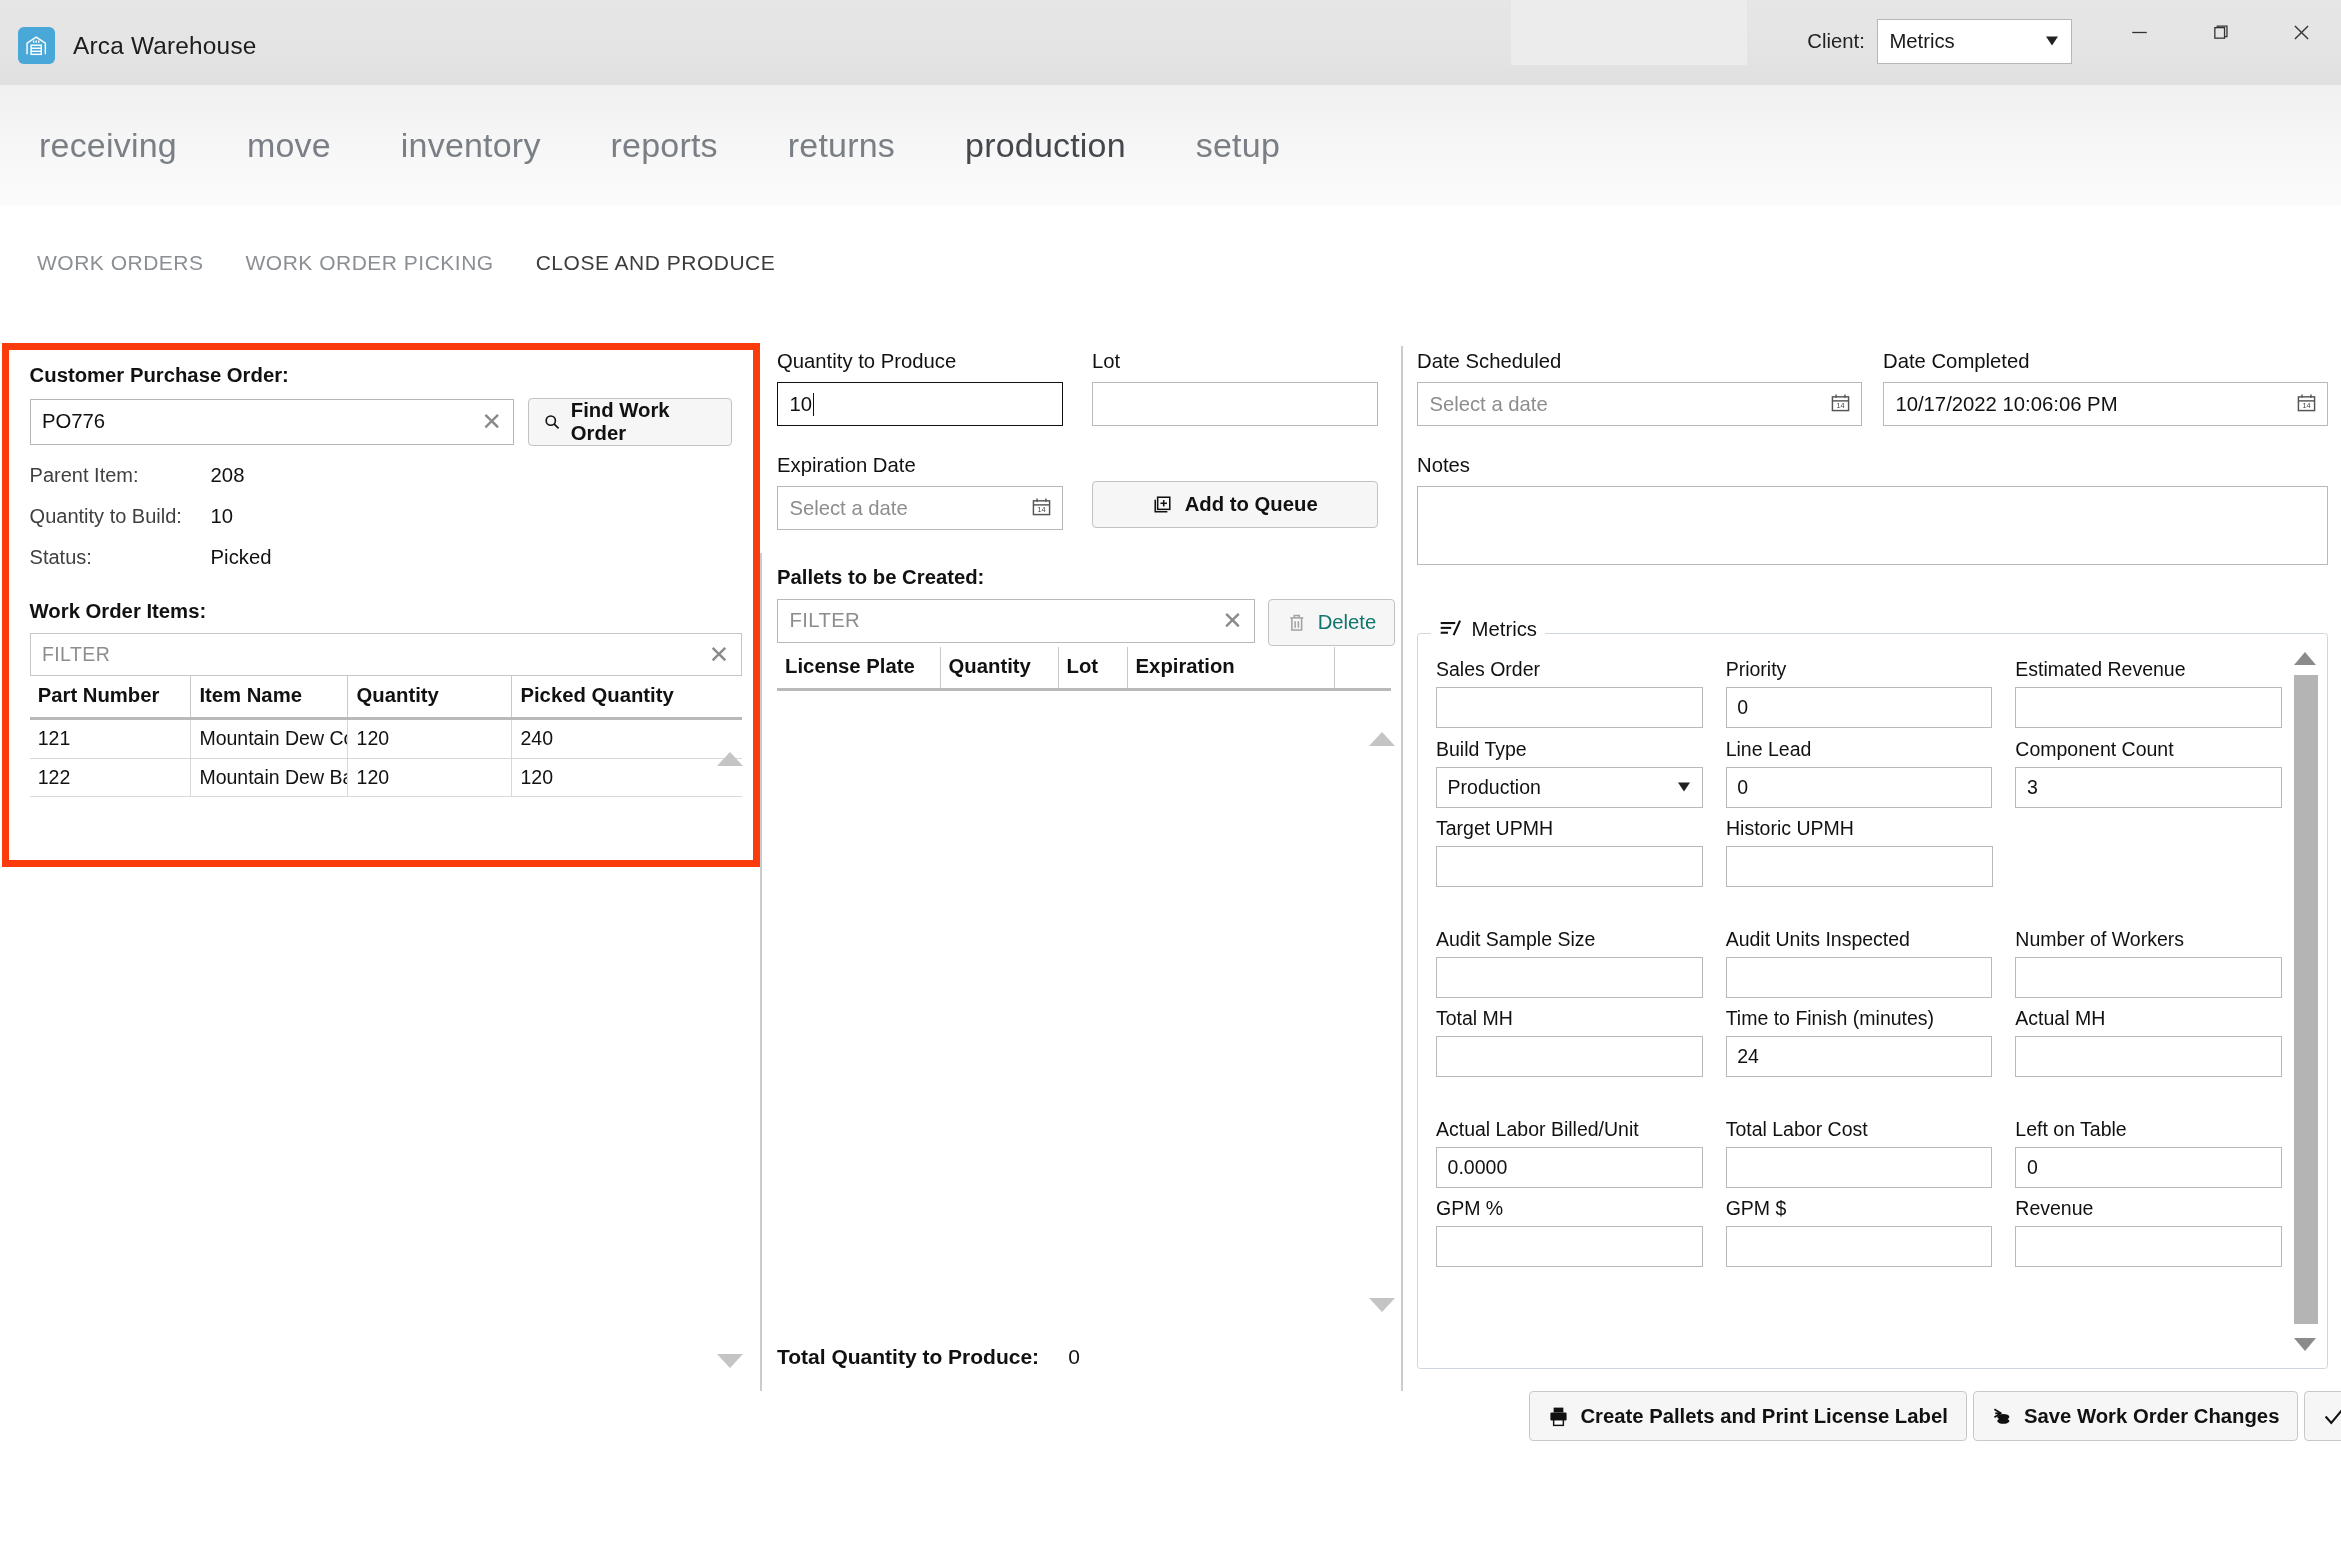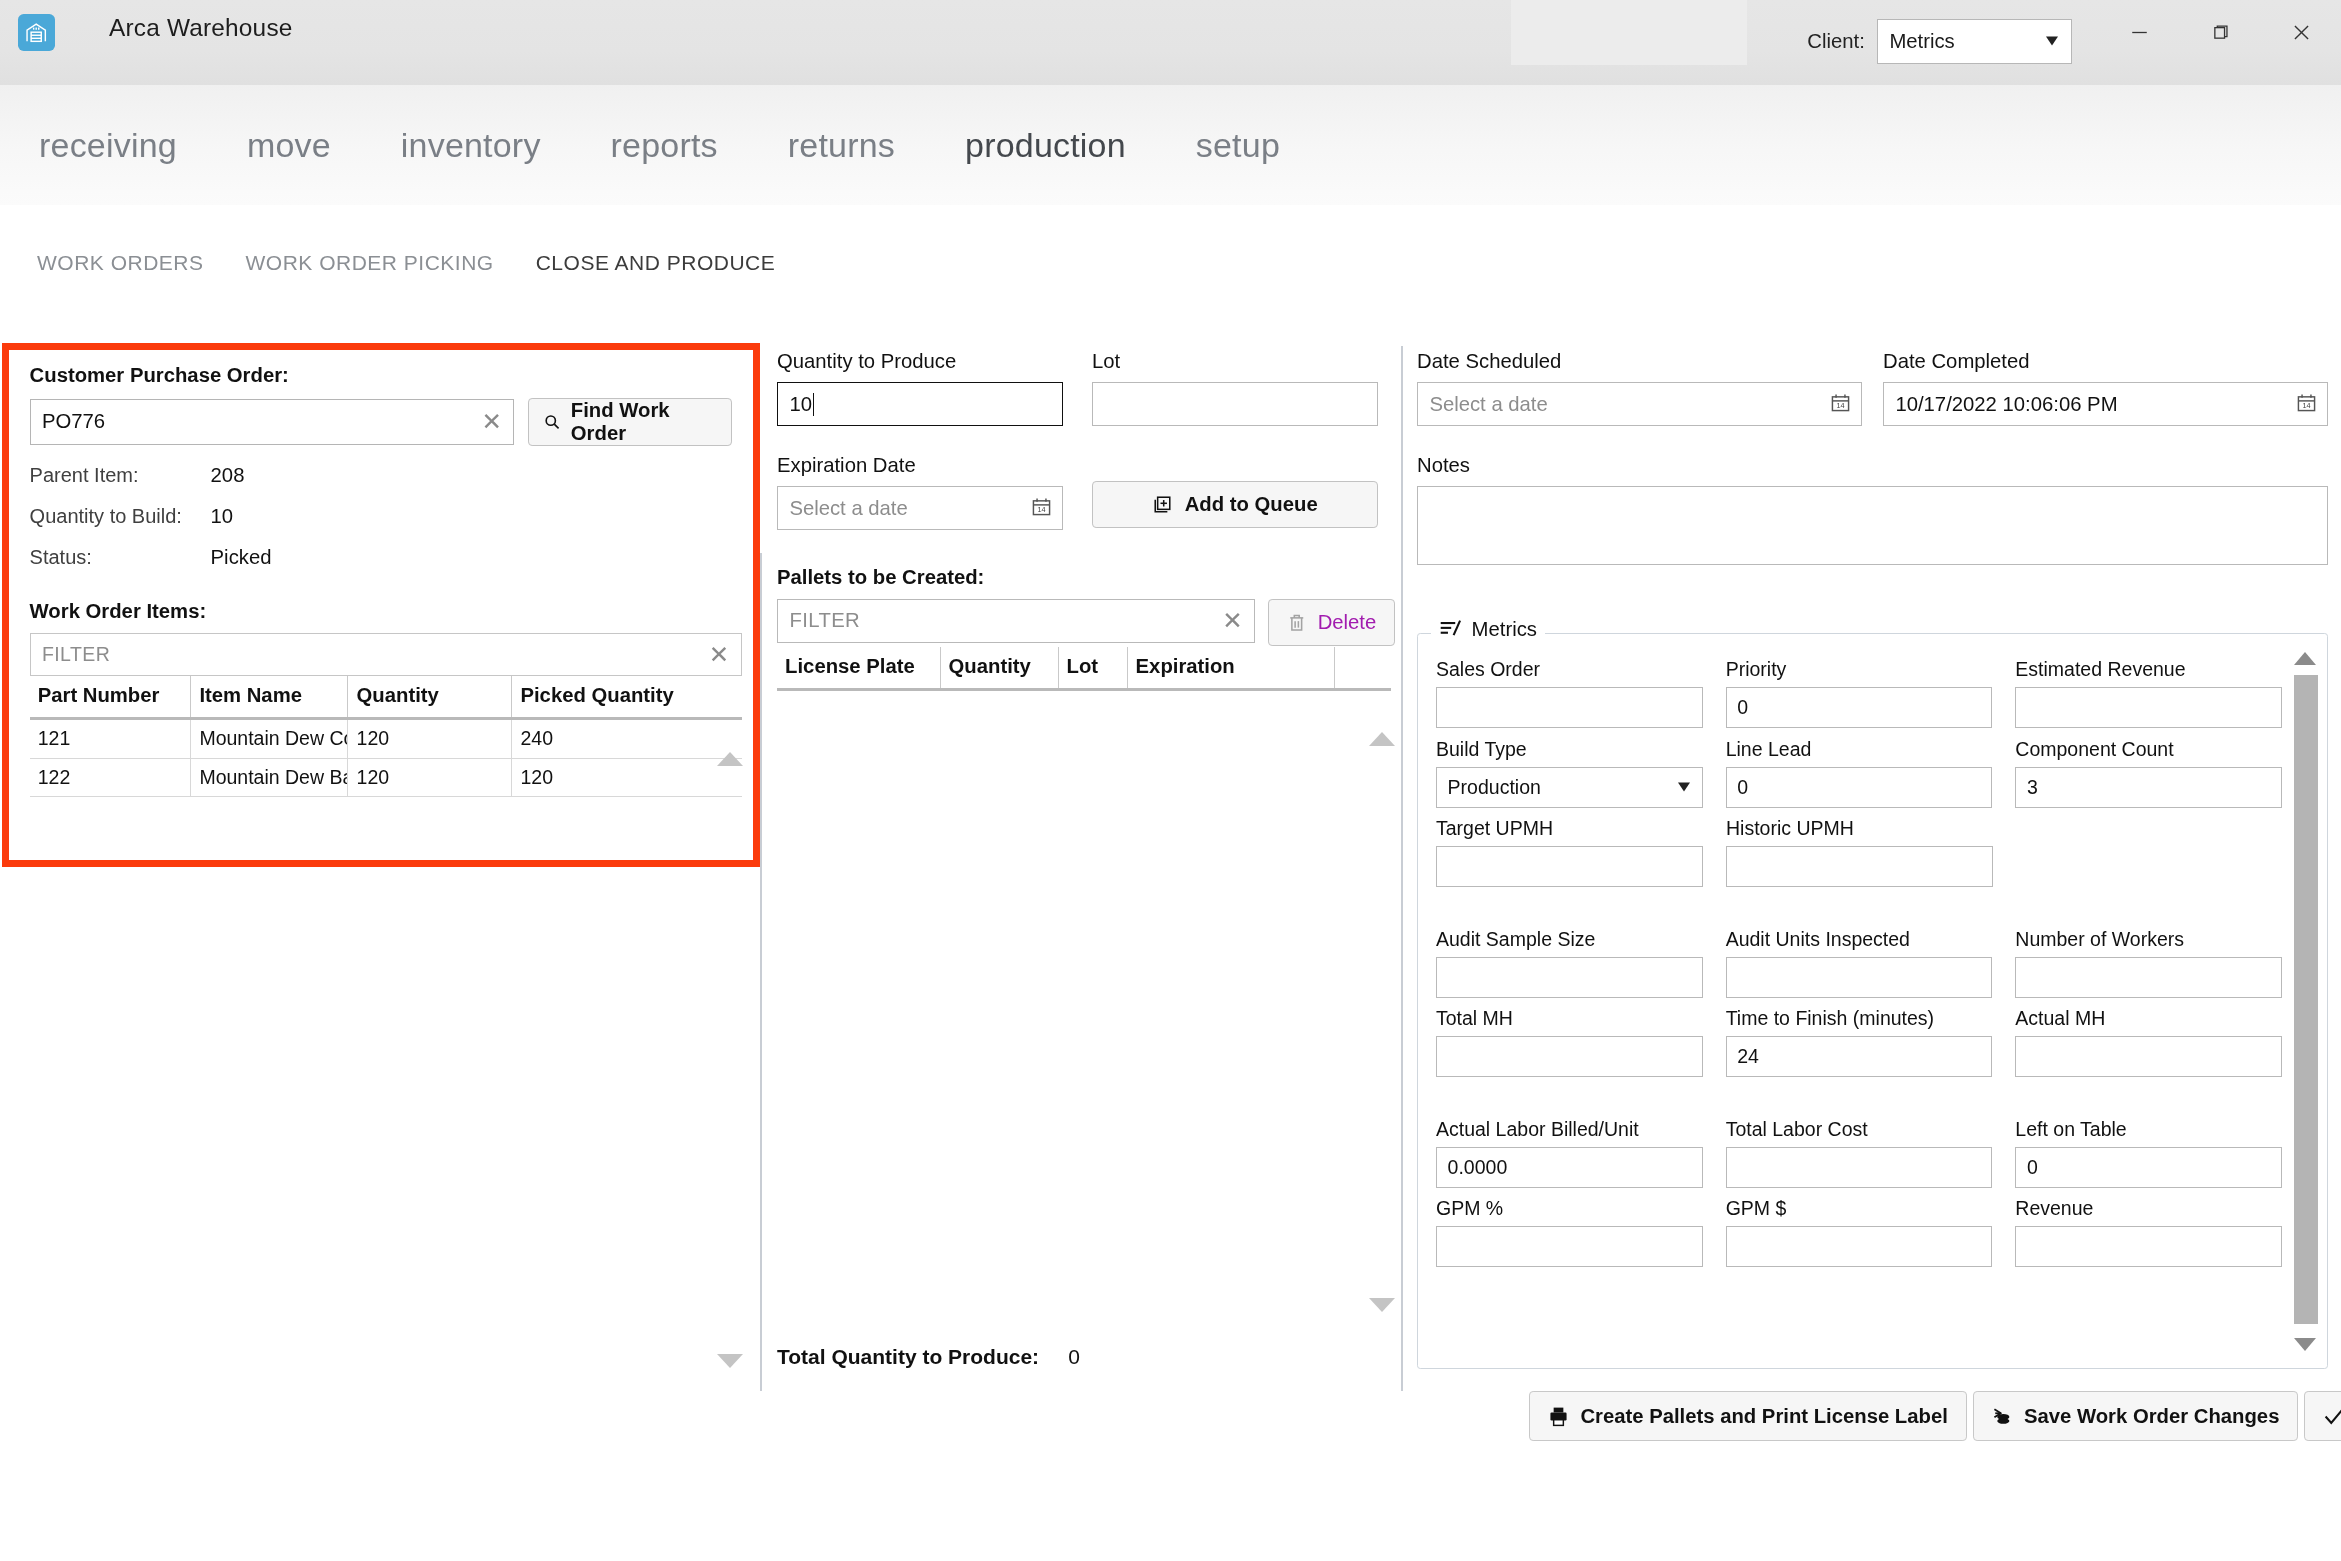--- a/index.html
+++ b/index.html
@@ -10,21 +10,21 @@
     font-family: "Liberation Sans", sans-serif;
     -webkit-font-smoothing: antialiased;
   }
   * { box-sizing: border-box; }
 
   
   .titlebar {
     position: absolute; left:0; top:0; width:2342px; height:85px;
     background: linear-gradient(to bottom, #e6e6e6 0%, #e4e4e4 60%, #e0e0e0 100%);
   }
-  .title-left { position:absolute; left:18px; top:14px; display:flex; align-items:flex-start;gap:36px; }
+  .title-left { position:absolute; left:18px; top:27px; display:flex; align-items:center; }
   .app-icon {
     width: 37px; height: 37px; border-radius: 5.7px; background:#4aa8d8;
     display:flex; align-items:center; justify-content:center;
   }
   .app-title {
     margin-left: 18px; font-size: 24.4px; color:#1d1d1d; letter-spacing:0.2px;
   }
   .title-blank {
     position:absolute; left:1511px; top:0; width:236px; height:65px; background:#ececec;
   }
@@ -131,21 +131,21 @@
   .tinput.focused { border:1.6px solid #111; }
   .tinput .v { font-size:20.3px; color:#111; }
   .tinput .ph { font-size:20.3px; color:#8d8d8d; }
   .caret-bar { display:inline-block; width:1.6px; height:23px; background:#111; margin-left:0.8px; }
   .calicon { position:absolute; right:9.8px; top:50%; transform:translateY(-50%); }
   .btn-std {
     height:47px; border:0.8px solid #c2c2c2; border-radius:4.1px; background:#f6f6f6;
     display:flex; align-items:center; justify-content:center; gap:11.4px;
     font-size:20.3px; color:#111; font-weight:bold;
   }
-  .btn-std.disabled { color:#a21caf; font-weight:normal; }
+  .btn-std.disabled { color:#0f766e; font-weight:normal; }
   .mid-scroll-up { position:absolute; left:1369px; top:732px; }
   .mid-scroll-dn { position:absolute; left:1369px; top:1298px; }
   .total-row { position:absolute; left:777px; top:1345px; display:flex; align-items:baseline; }
   .total-row .k { font-size:21px; color:#111; font-weight:bold; }
   .total-row .v { font-size:21px; color:#111; margin-left:29px; }
 
   
   .right { position:absolute; left:1417px; top:350px; width:911px; }
   .metrics-box {
     position:absolute; left:1417px; top:633px; width:911px; height:736px;

